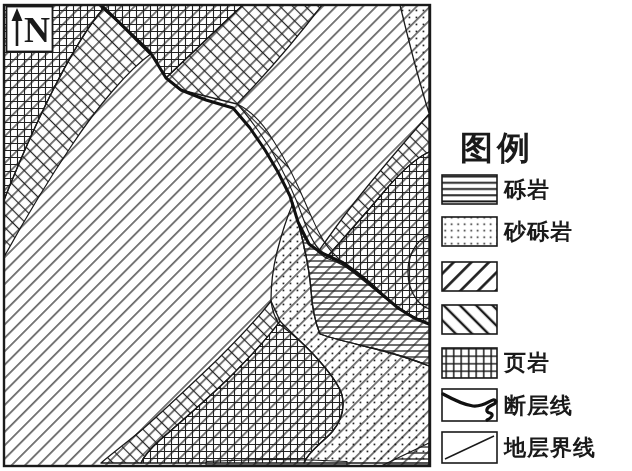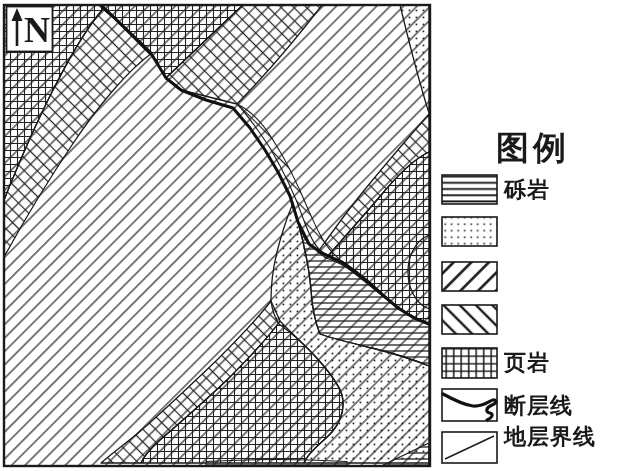--- a/index.html
+++ b/index.html
@@ -3,21 +3,21 @@
 <meta charset="utf-8">
 <style>
   html,body{margin:0;padding:0;background:#ffffff;}
   .stage{
     position:relative;width:632px;height:471px;background:#ffffff;overflow:hidden;
     font-family:"Liberation Serif", serif;color:#1a1a1a;
   }
   .stage svg{position:absolute;left:0;top:0;}
   .legend-title{
     position:absolute;left:460px;top:126px;width:110px;
-    font-size:33px;font-weight:600;letter-spacing:4px;color:#1a1a1a;text-align:right;
+    font-size:33px;font-weight:600;letter-spacing:4px;color:#1a1a1a;
   }
   .legend-label{
     position:absolute;left:504px;width:128px;height:34px;line-height:34px;
     font-size:22px;font-weight:600;letter-spacing:1px;color:#1a1a1a;white-space:nowrap;
   }
 </style>
 </head>
 <body>
 
 <div class="stage">
@@ -124,16 +124,17 @@
       <g>
         <rect x="442" y="432" width="55" height="31" fill="#ffffff" stroke="#1a1a1a" stroke-width="1.6"></rect>
         <line x1="445" y1="459" x2="494" y2="436" stroke="#1a1a1a" stroke-width="1.4"></line>
       </g>
     </g>
   </svg>
 
   <div class="legend-title">图例</div>
 
   <div class="legend-label" style="top:173px">砾岩</div>
+  <div class="legend-label" style="top:215px">砂砾岩</div>
   <div class="legend-label" style="top:346px">页岩</div>
   <div class="legend-label" style="top:389px">断层线</div>
-  <div class="legend-label" style="top:420px">地层界线</div>
+  <div class="legend-label" style="top:431px">地层界线</div>
 </div>
 
 </body></html>

